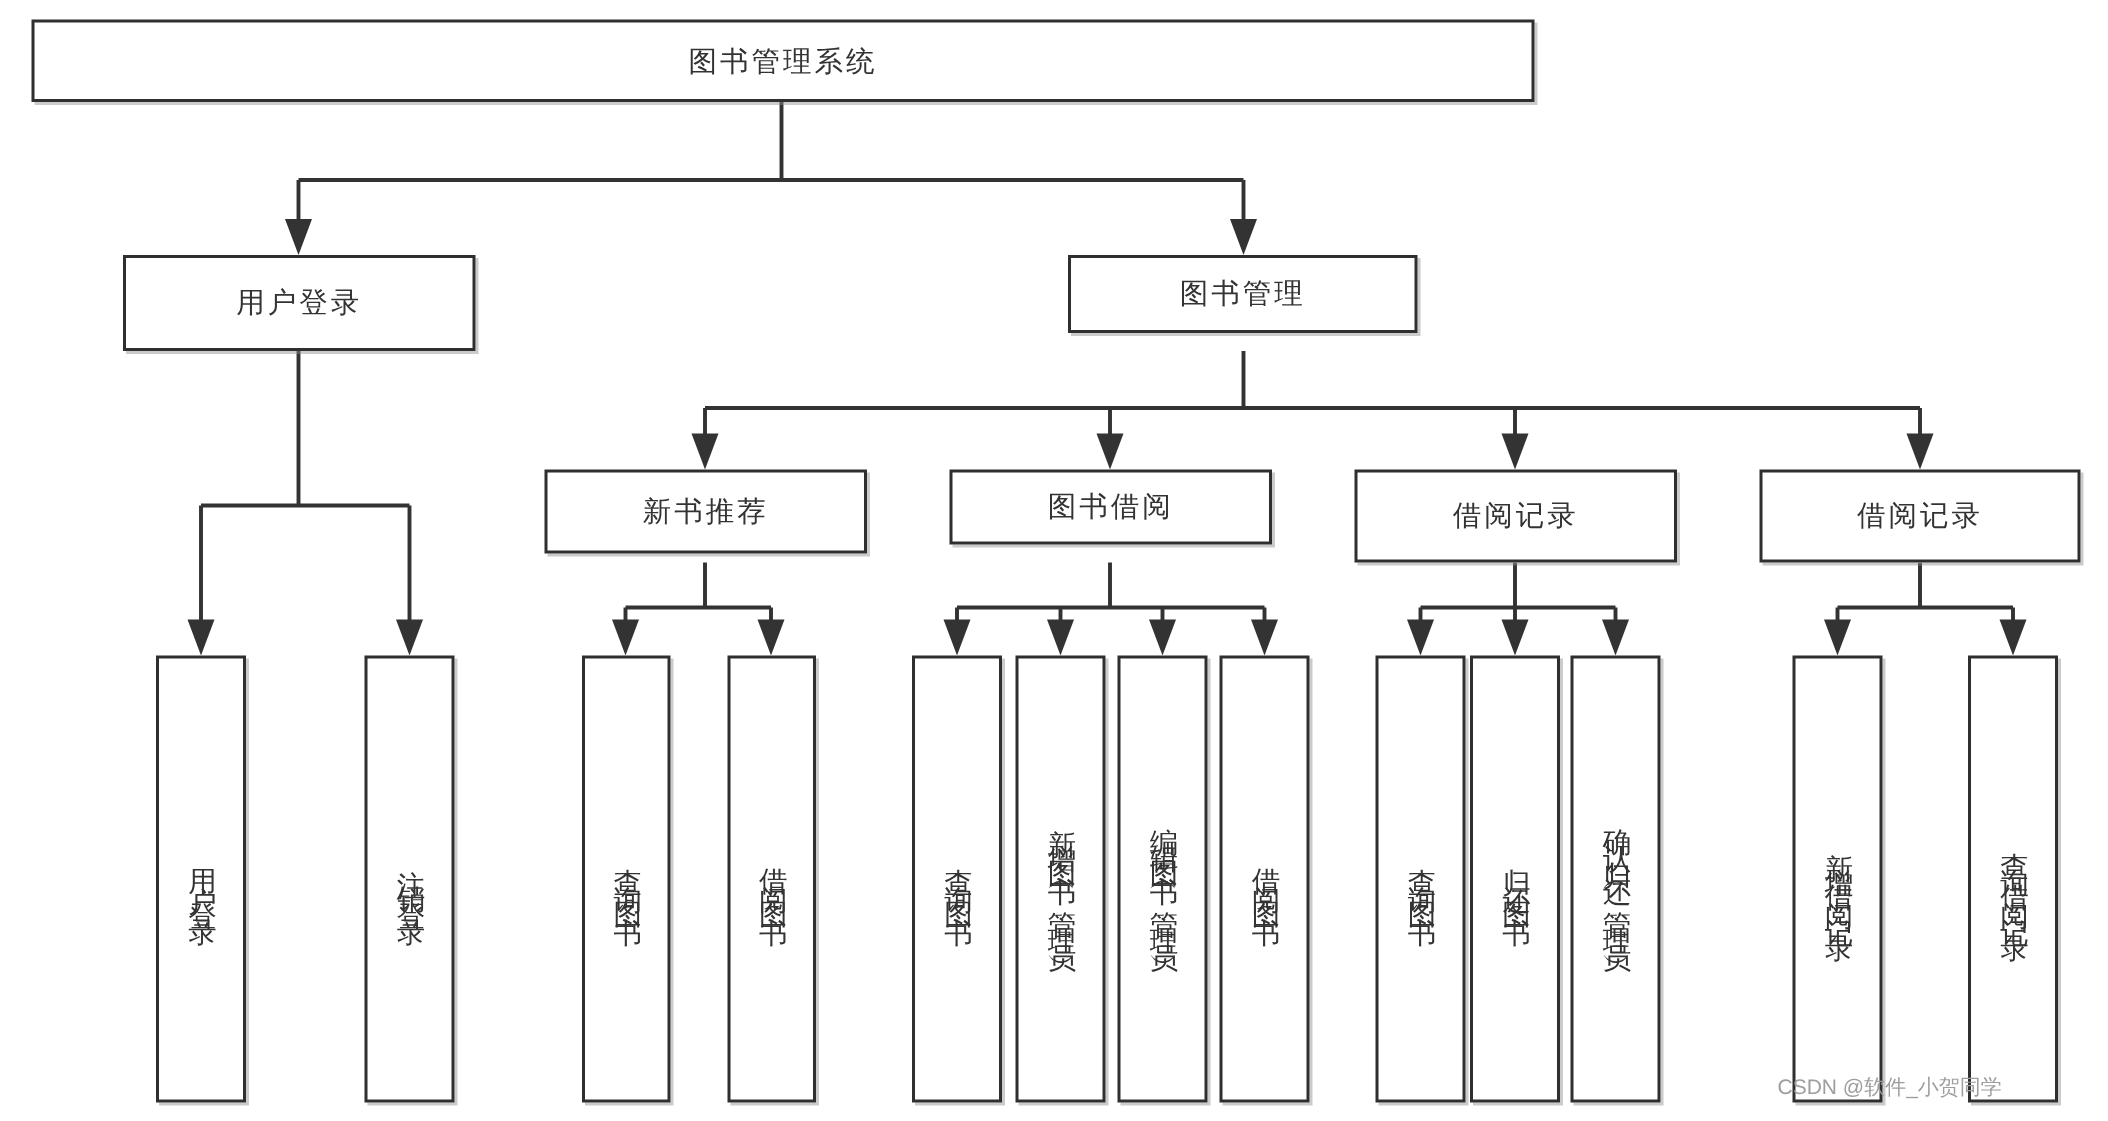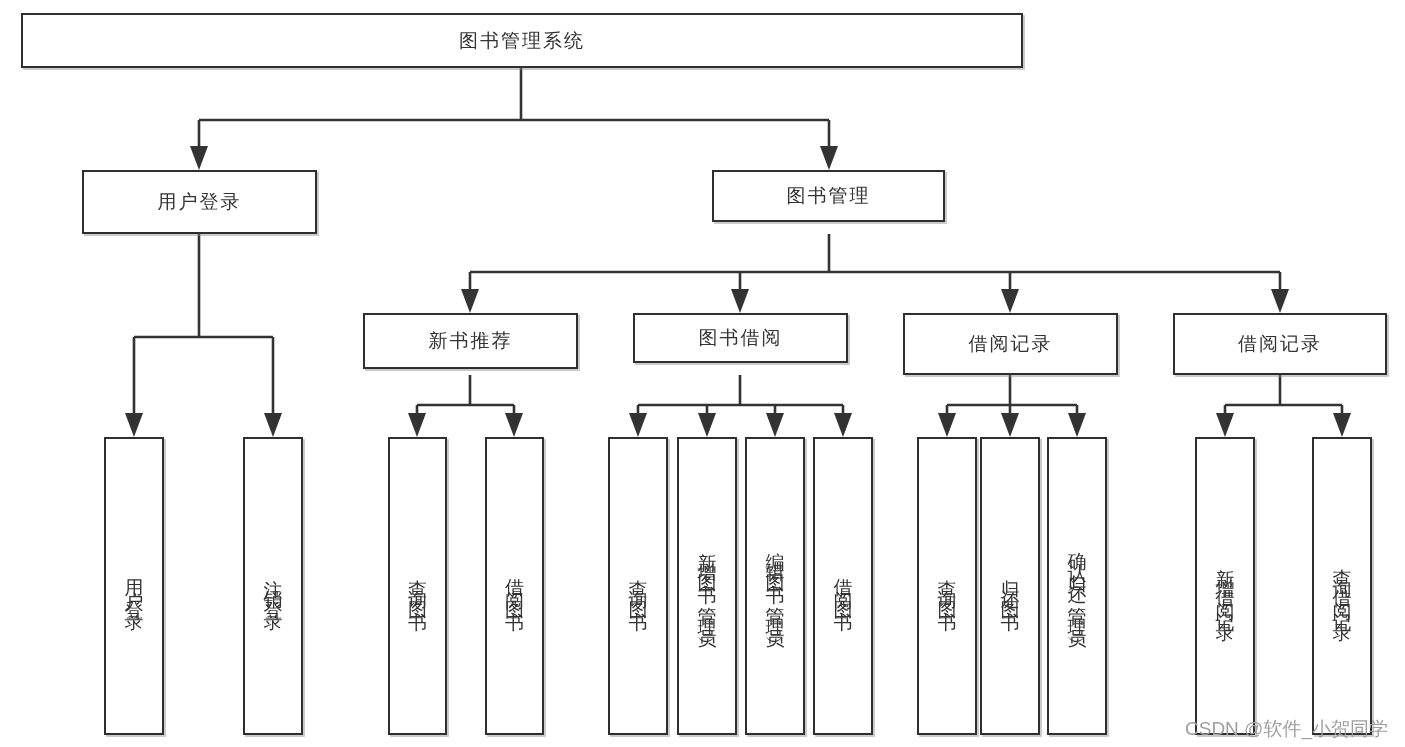--- a/index.html
+++ b/index.html
@@ -36,21 +36,21 @@
   }
   .vbox .lbl{
     writing-mode:vertical-lr;
     text-orientation:mixed;
     letter-spacing:11px;
     font-size:19px;
   }
   .watermark{
     position:absolute;
     left:1185px;top:716px;
-    font-size:19px;
+    font-size:14px;
     color:var(--watermark);
     white-space:nowrap;
     z-index:5;
   }
 </style>
 </head>
 <body>
 
 <div class="stage">
 

